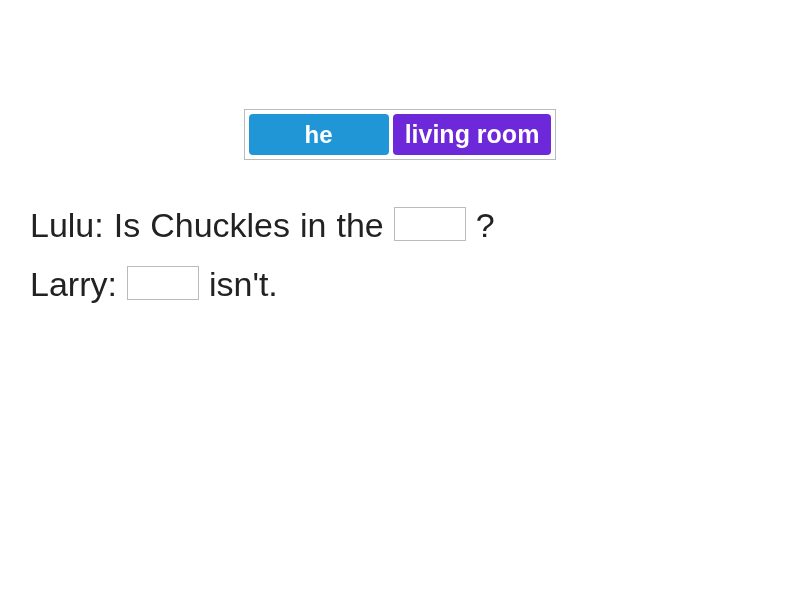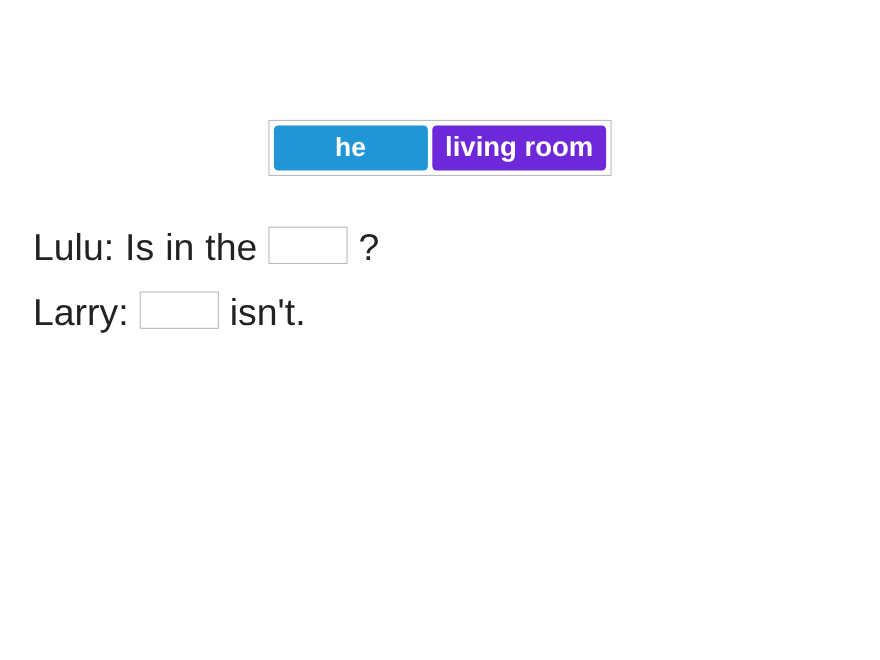--- a/index.html
+++ b/index.html
@@ -85,20 +85,21 @@
   <div class="word-bank">
     <div class="word-tile blue">he</div>
     <div class="word-tile red">living room</div>
   </div>
 
   <div class="sentence-area">
 
     <div class="sentence">
       <span>Lulu:</span>
       <span>Is</span>
+      <span>Chuckles</span>
       <span>in</span>
       <span>the</span>
       <span class="blank"></span>
       <span>?</span>
     </div>
 
     <div class="sentence">
       <span>Larry:</span>
       <span class="blank"></span>
       <span>isn't.</span>

